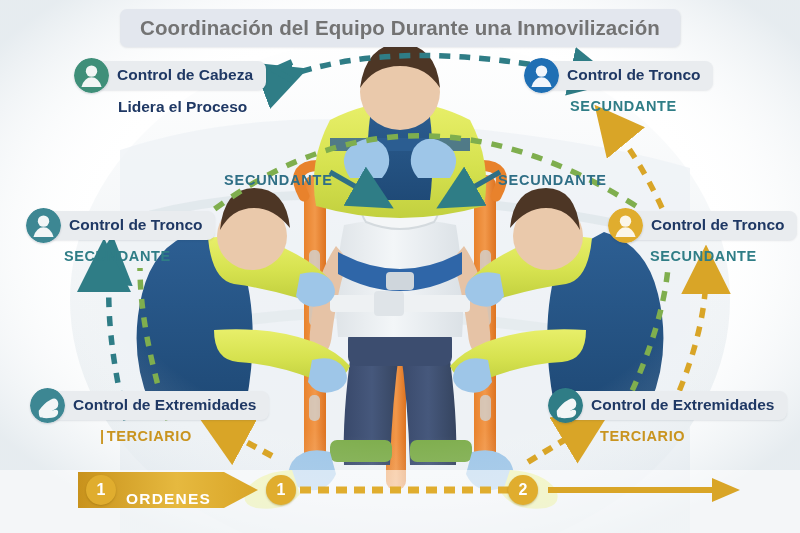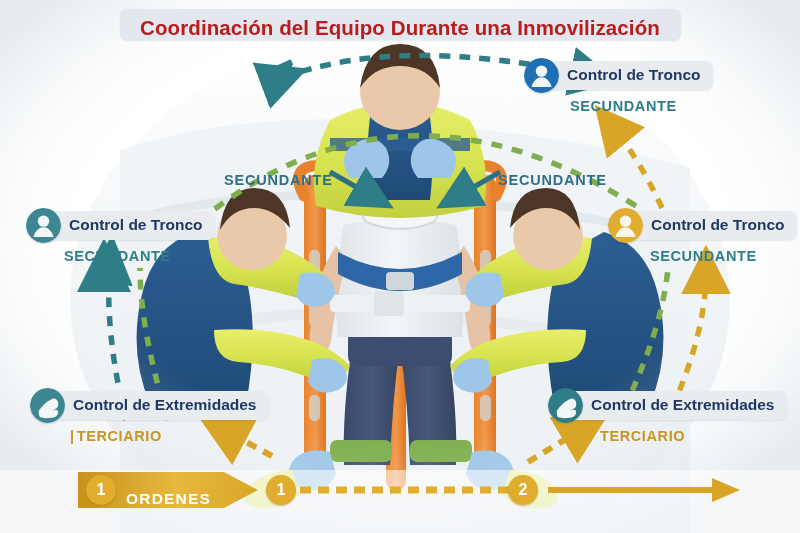--- a/index.html
+++ b/index.html
@@ -15,22 +15,22 @@
   #scene{position:absolute;left:0;top:0;width:800px;height:533px;}
   .sceneSvg{position:absolute;left:0;top:0;}
 
   
   #arcs{position:absolute;left:0;top:0;width:800px;height:533px;pointer-events:none;}
 
   
   #title{
     position:absolute;left:50%;top:9px;transform:translateX(-50%);
     background:#e3e7ee;border-radius:7px;
-    padding:7px 20px 0 20px;
-    color:#b91c1c;font-weight:bold;font-size:20.5px;
+    padding:7px 20px 7px 20px;
+    color:#737373;font-weight:bold;font-size:20.5px;
     letter-spacing:.1px;white-space:nowrap;
     box-shadow:0 1px 2px rgba(40,50,70,.10);
   }
 
   
   .callout{position:absolute;}
   .calRow{display:flex;align-items:center;}
   .chip{
     background:#e9ecef;border-radius:8px;
     padding:5px 13px 6px 13px;
@@ -247,20 +247,31 @@
 
     <path d="M272 456 L224 430" stroke="#d9a527" stroke-width="6" fill="none" stroke-dasharray="10 8" marker-end="url(#goldHead)"></path>
 
     <path d="M528 462 L584 428" stroke="#d9a527" stroke-width="6" fill="none" stroke-dasharray="10 8" marker-end="url(#goldHead)"></path>
 
     <path d="M104 288 L104 268" stroke="#2f7d86" stroke-width="6" fill="none" marker-end="url(#tealHead)"></path>
   </svg>
 
   <div id="title">Coordinación del Equipo Durante una Inmovilización</div>
 
+  <div class="callout" style="left:74px;top:58px;">
+    <div class="calRow">
+      <svg class="avatar" viewBox="0 0 40 40">
+        <circle cx="20" cy="20" r="20" fill="#3f8f79"></circle>
+        <circle cx="20" cy="15" r="6.5" fill="#f2f6f5"></circle>
+        <path d="M8.5 33 q3.5 -11 11.5 -11 q8 0 11.5 11 Z" fill="#f2f6f5"></path>
+      </svg>
+      <div class="chip chipTight">Control de Cabeza</div>
+    </div>
+    <div class="role navy" style="margin-left:44px;">Lidera el Proceso</div>
+  </div>
 
   <div class="callout" style="left:524px;top:58px;">
     <div class="calRow">
       <svg class="avatar" viewBox="0 0 40 40">
         <circle cx="20" cy="20" r="20" fill="#1f6fb4"></circle>
         <circle cx="20" cy="15" r="6.5" fill="#f2f6fb"></circle>
         <path d="M8.5 33 q3.5 -11 11.5 -11 q8 0 11.5 11 Z" fill="#f2f6fb"></path>
       </svg>
       <div class="chip chipTight">Control de Tronco</div>
     </div>
@@ -293,21 +304,21 @@
 
   <div class="callout" style="left:30px;top:388px;">
     <div class="calRow">
       <svg class="avatar" viewBox="0 0 40 40">
         <circle cx="20" cy="20" r="20" fill="#3d8793"></circle>
         <path d="M10 26 q6 -9 14 -13 q6 -3 8 3 q2 6 -5 9 q-8 4 -13 8 q-4 3 -4 -7 Z" fill="#f2f6f7"></path>
         <path d="M14 30 q7 -4 14 -5 q5 -1 4 4 q-1 4 -7 5 q-7 1 -11 0 Z" fill="#f2f6f7"></path>
       </svg>
       <div class="chip chipTight">Control de Extremidades</div>
     </div>
-    <div class="role gold" style="margin-left:40px;">
+    <div class="role gold" style="margin-left:70px;">
       <span class="rbar">|</span><span>TERCIARIO</span>
     </div>
   </div>
 
   <div class="callout" style="left:548px;top:388px;">
     <div class="calRow">
       <svg class="avatar" viewBox="0 0 40 40">
         <circle cx="20" cy="20" r="20" fill="#2f7d86"></circle>
         <path d="M10 26 q6 -9 14 -13 q6 -3 8 3 q2 6 -5 9 q-8 4 -13 8 q-4 3 -4 -7 Z" fill="#f2f6f7"></path>
         <path d="M14 30 q7 -4 14 -5 q5 -1 4 4 q-1 4 -7 5 q-7 1 -11 0 Z" fill="#f2f6f7"></path>

